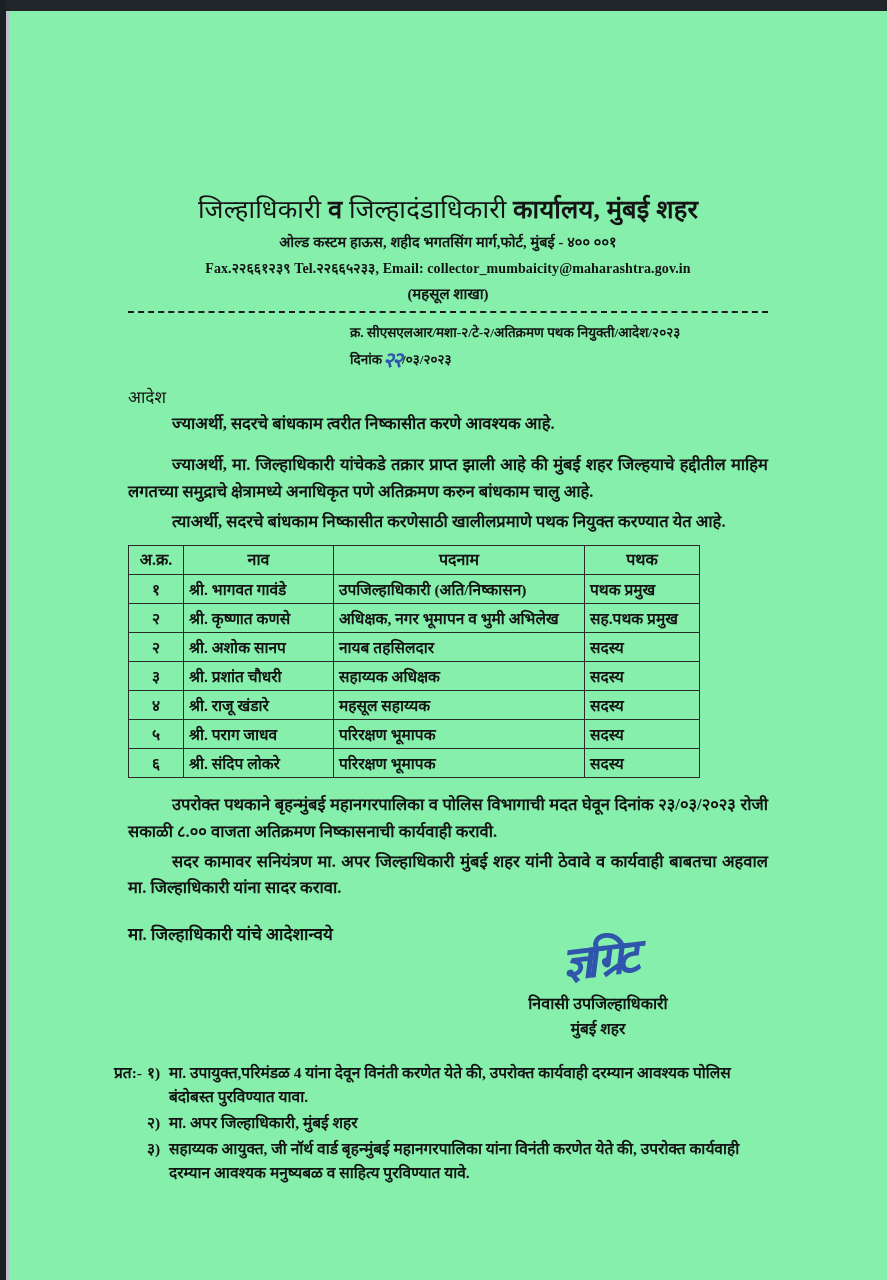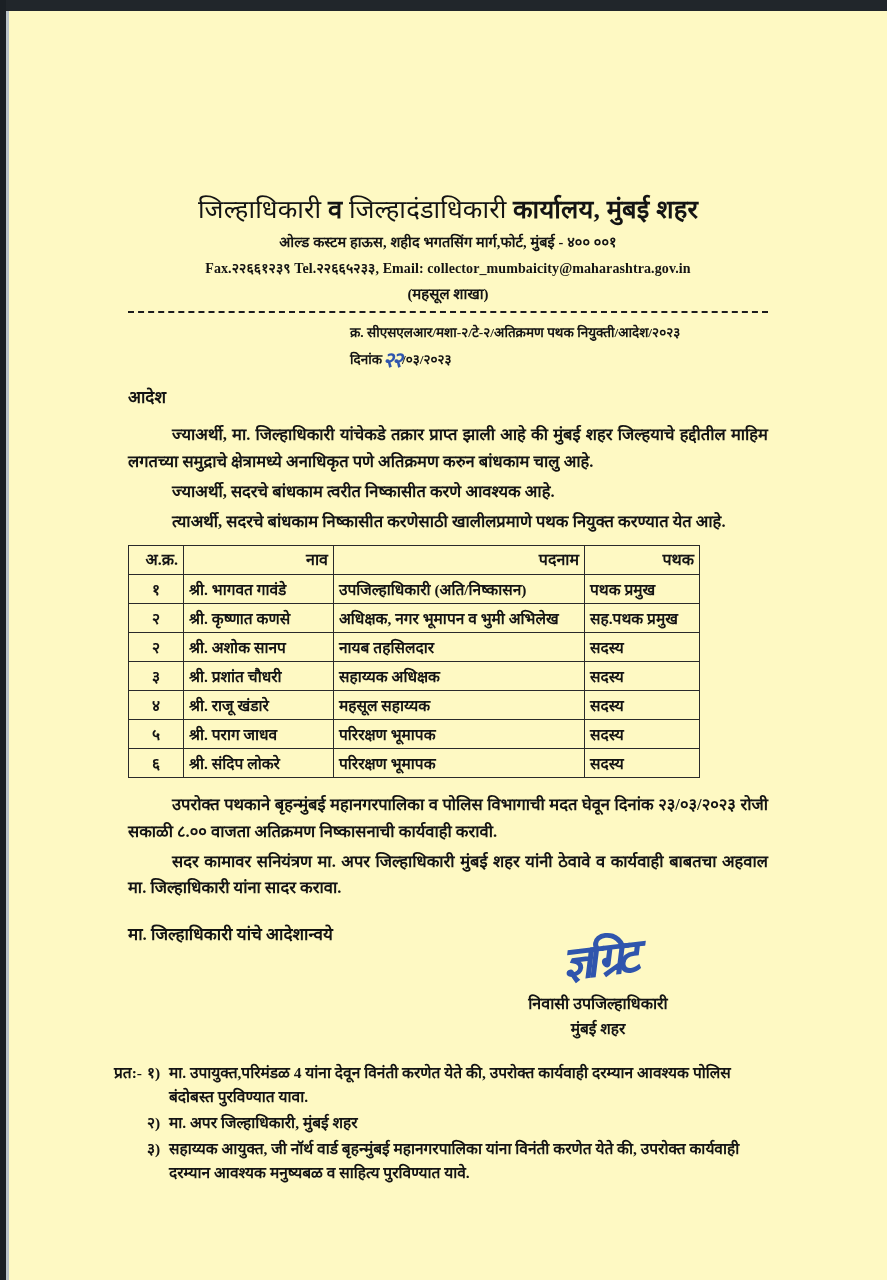--- a/index.html
+++ b/index.html
@@ -34,21 +34,21 @@
     top: 11px; left: 6px;
     width: 3px; height: 1269px;
     background: #b9c2c8;
   }
 
   .page {
     position: absolute;
     top: 11px; left: 9px;
     width: 878px;
     height: 1269px;
-    background: #fef9c3;
+    background: #86efac;
   }
 
   .content {
     position: absolute;
     left: 119px;
     top: 0;
     width: 640px;
   }
 
   
@@ -105,21 +105,21 @@
     font-size: 21px;
     font-style: italic;
     letter-spacing: -2px;
     vertical-align: -3px;
     padding: 0 1px;
   }
 
   .order-label {
     margin-top: 9px;
     font-size: 17px;
-    font-weight: 700;
+    font-weight: 400;
   }
 
   
   .para {
     font-size: 16.5px;
     font-weight: 600;
     line-height: 1.62;
     text-align: justify;
     text-indent: 44px;
     margin-top: 14px;
@@ -134,21 +134,21 @@
     table-layout: fixed;
     font-weight: 600;
   }
   table.crew th, table.crew td {
     border: 1px solid #2a2a2a;
     padding: 2px 5px;
     font-size: 15.5px;
     line-height: 1.5;
     height: 24px;
   }
-  table.crew th { text-align: right; font-weight: 700; font-size: 16px; }
+  table.crew th { text-align: center; font-weight: 700; font-size: 16px; }
   .col-sr    { width: 44px;  text-align: center; }
   .col-name  { width: 139px; }
   .col-desig { width: 240px; }
   .col-team  { width: 104px; text-align: left; }
 
   
   .order-by {
     margin-top: 20px;
     font-size: 17px;
     font-weight: 700;
@@ -229,22 +229,22 @@
 
     <div class="refblock">
       <div class="ref-number">क्र. सीएसएलआर/मशा-२/टे-२/अतिक्रमण पथक नियुक्ती/आदेश/२०२३</div>
       <div class="ref-date">
         <span>दिनांक</span><span class="handwritten">२२</span><span>/०३/२०२३</span>
       </div>
     </div>
 
     <div class="order-label">आदेश</div>
 
+    <div class="para tight">ज्याअर्थी, सदरचे बांधकाम त्वरीत निष्कासीत करणे आवश्यक आहे.</div>
     <div class="para">ज्याअर्थी, मा. जिल्हाधिकारी यांचेकडे  तक्रार प्राप्त झाली आहे की मुंबई शहर जिल्हयाचे हद्दीतील माहिम लगतच्या समुद्राचे क्षेत्रामध्ये अनाधिकृत पणे अतिक्रमण करुन  बांधकाम चालु आहे.</div>
-    <div class="para tight">ज्याअर्थी, सदरचे बांधकाम त्वरीत निष्कासीत करणे आवश्यक आहे.</div>
     <div class="para tight">त्याअर्थी, सदरचे बांधकाम निष्कासीत करणेसाठी खालीलप्रमाणे पथक नियुक्त करण्यात येत आहे.</div>
 
     <div class="tbl-wrap">
       <table class="crew">
         <thead>
           <tr>
             <th class="col-sr">अ.क्र.</th>
             <th class="col-name">नाव</th>
             <th class="col-desig">पदनाम</th>
             <th class="col-team">पथक</th>

